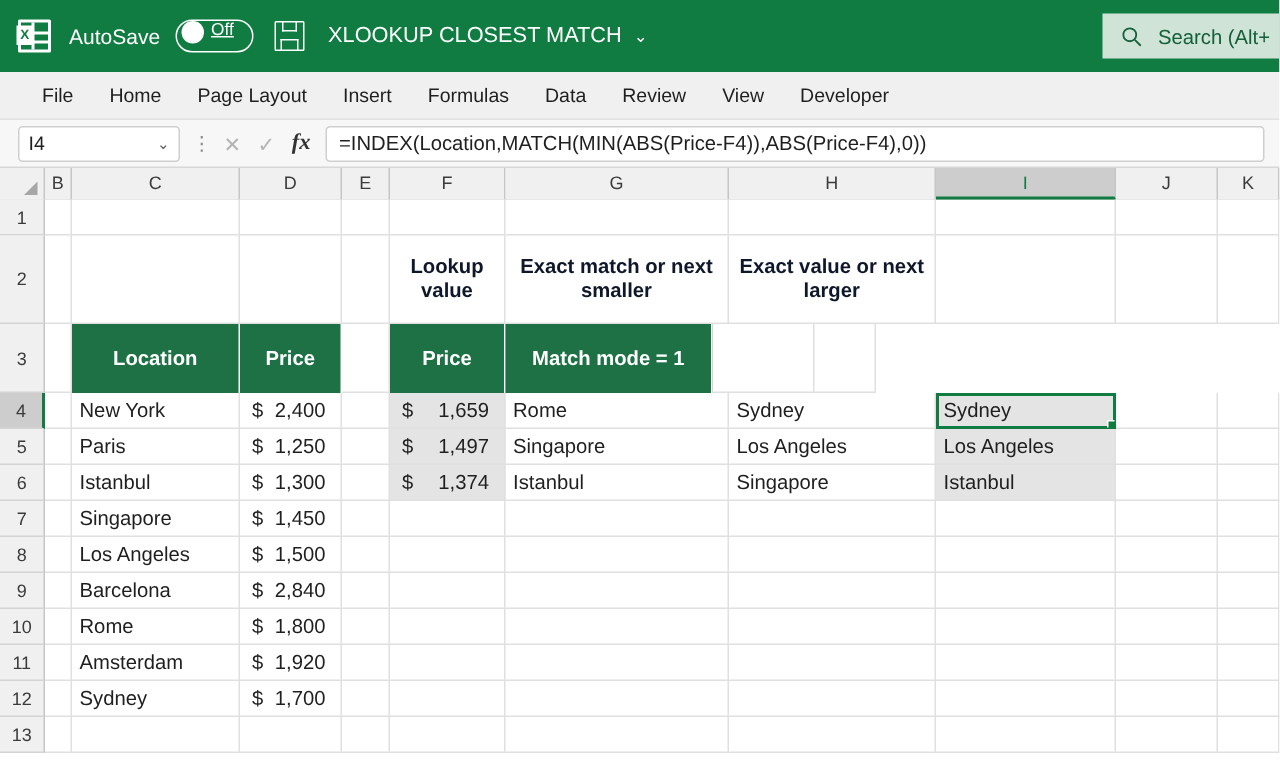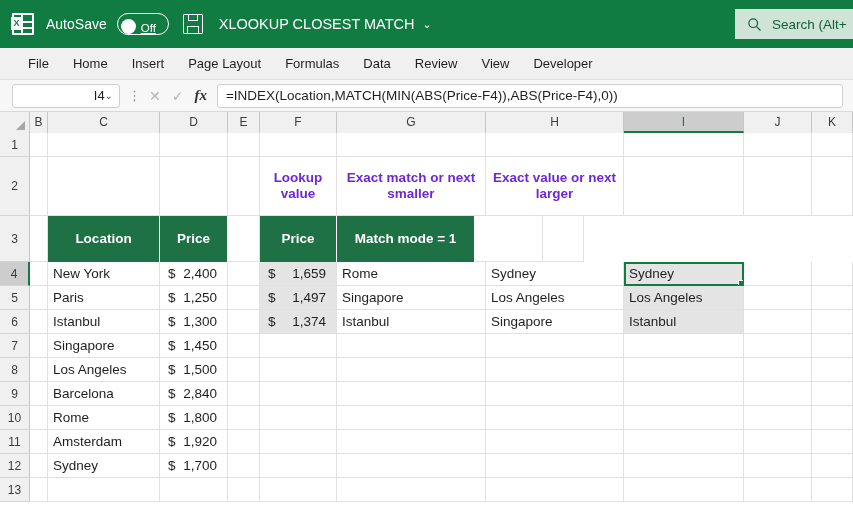--- a/index.html
+++ b/index.html
@@ -43,21 +43,21 @@
   }
   .autosave-label {
     font-size: 14px;
     margin-right: 10px;
     white-space: nowrap;
   }
   .toggle {
     width: 52px; height: 22px;
     border: 1.5px solid #ffffff;
     border-radius: 11px;
-    display: flex; align-items: flex-end;
+    display: flex; align-items: flex-start;
     padding: 0 3px;
     margin-right: 14px;
     flex: 0 0 auto;
     text-decoration: underline;
   }
   .toggle .knob {
     width: 15px; height: 15px;
     border-radius: 50%;
     background: #ffffff;
     flex: 0 0 auto;
@@ -127,21 +127,20 @@
   .namebox {
     width: 108px; height: 24px;
     background: #ffffff;
     border: 1px solid #cfcfcf;
     border-radius: 3px;
     display: flex; align-items: center;
     padding: 0 6px;
     font-size: 13px;
     color: #1f1f1f;
     margin-left: 8px;
-    text-align: right;
   }
   .namebox .nb-text { flex: 1; }
   .namebox .nb-chev { font-size: 10px; color: #555; }
   .fb-dots { color: #8a8a8a; font-size: 13px; margin: 0 8px; letter-spacing: 0; }
   .fb-btns { display: flex; align-items: center; gap: 11px; margin-right: 10px; }
   .fb-btns span { font-size: 14px; color: #b4b4b4; }
   .fb-btns .fx { color: #333; font-style: italic; font-family: "Liberation Serif", serif; font-size: 15px; font-weight: bold; }
   .fb-input {
     flex: 1;
     height: 24px;
@@ -224,21 +223,21 @@
     border-right: 1px solid #ffffff;
     border-bottom: none;
     font-size: 13.5px;
     line-height: 1.15;
     white-space: normal;
   }
   .cell.title-bold {
     font-weight: bold;
     justify-content: center;
     text-align: center;
-    color: #6d28d9;
+    color: #0f172a;
     white-space: normal;
     line-height: 1.2;
     font-size: 13.5px;
   }
   .cell.shaded { background: #e4e4e4; }
   .cell.money {
     justify-content: space-between;
     padding-left: 8px; padding-right: 10px;
   }
   .cell.sel-cell {
@@ -286,22 +285,22 @@
       <circle cx="6.6" cy="6.6" r="4.6" fill="none" stroke="#14603a" stroke-width="1.3"></circle>
       <line x1="10.2" y1="10.2" x2="14.4" y2="14.4" stroke="#14603a" stroke-width="1.3"></line>
     </svg>
     <span>Search (Alt+</span>
   </div>
 </div>
 
 <div class="ribbon">
   <span class="tab">File</span>
   <span class="tab">Home</span>
+  <span class="tab">Page Layout</span>
   <span class="tab">Insert</span>
-  <span class="tab">Page Layout</span>
   <span class="tab">Formulas</span>
   <span class="tab">Data</span>
   <span class="tab">Review</span>
   <span class="tab">View</span>
   <span class="tab">Developer</span>
 </div>
 
 <div class="formulabar">
   <div class="namebox">
     <span class="nb-text">I4</span>

